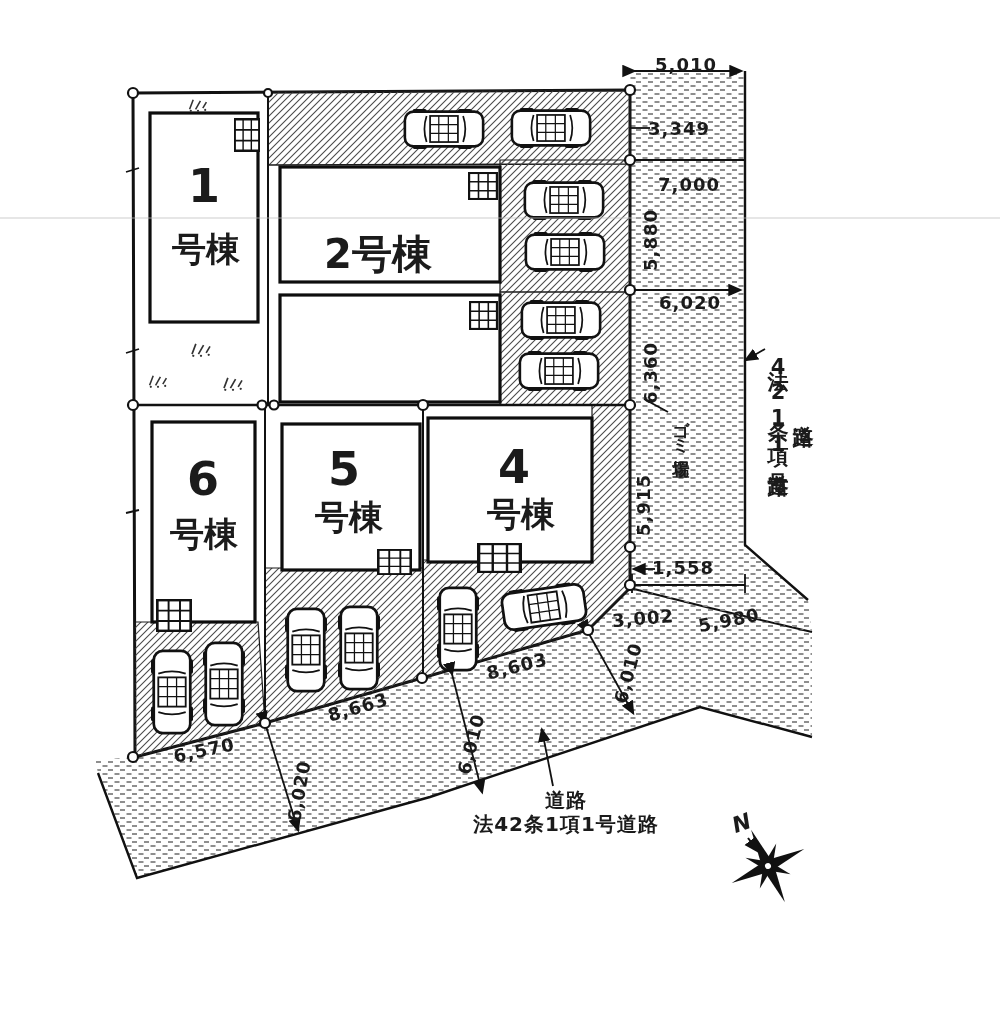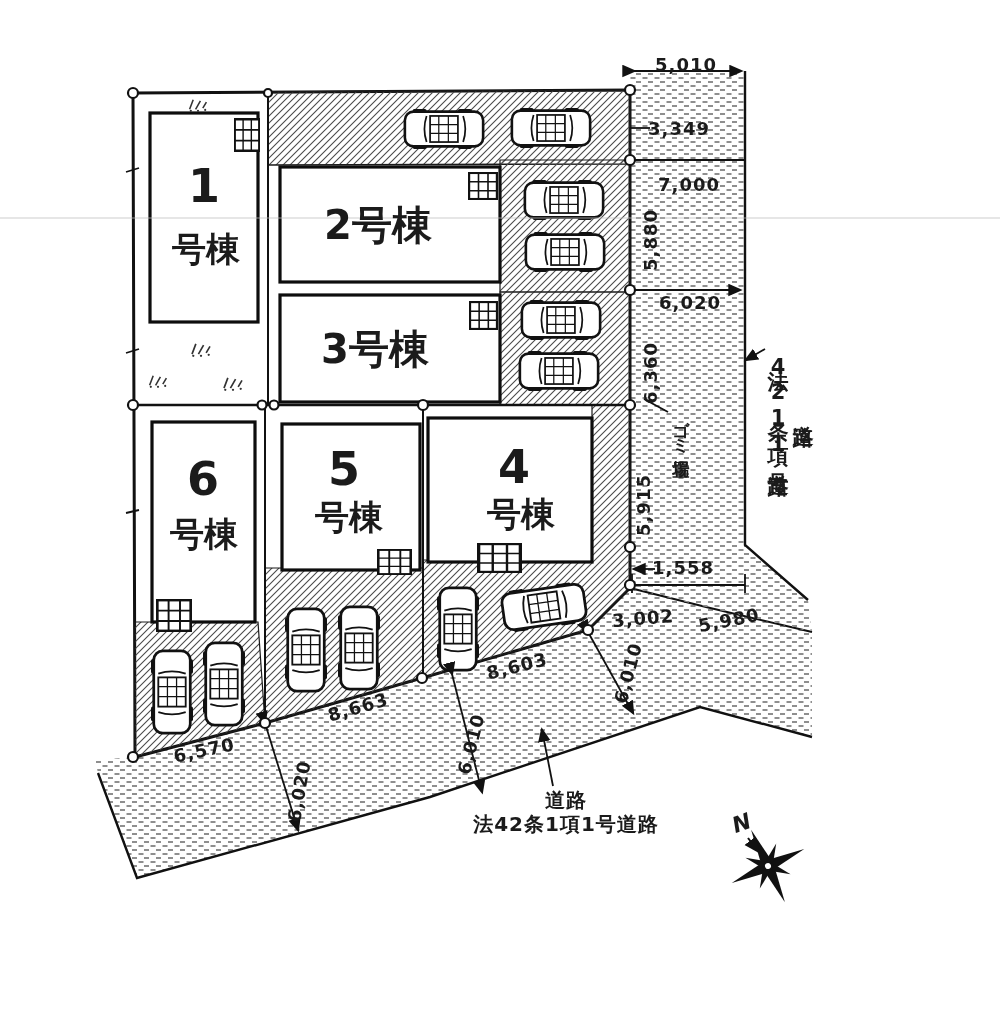--- a/index.html
+++ b/index.html
@@ -7,21 +7,21 @@
           font-family:"Liberation Sans",sans-serif;overflow:hidden;}
   .canvas svg{position:absolute;left:0;top:0;}
   .lbl{position:absolute;transform:translate(-50%,-50%) rotate(var(--r,0deg));
        white-space:nowrap;color:#1b1b1b;font-family:"DejaVu Sans",sans-serif;
        font-size:18px;font-weight:600;letter-spacing:1px;}
   .dim{font-size:18px;}
   .vert{writing-mode:vertical-rl;text-orientation:upright;letter-spacing:2px;}
   .roadtxt{font-size:20px;font-weight:700;letter-spacing:1px;}
   .bnum{font-size:46px;font-weight:700;letter-spacing:0;}
   .bsuf{font-size:34px;font-weight:700;letter-spacing:0;}
-  .binline{font-size:40px;font-weight:700;letter-spacing:0;}
+  .binline{font-size:40px;font-weight:700;letter-spacing:0;margin-top:29px;}
   .binline span{font-size:40px;}
   .ntxt{font-size:22px;font-weight:700;font-style:italic;}
   .gomi{font-size:17px;font-weight:700;letter-spacing:0;}
   .law{font-size:21px;font-weight:700;letter-spacing:1px;}
 </style>
 </head>
 <body>
 
 <div class="canvas">
 
@@ -212,21 +212,20 @@
   </g>
 
   <line x1="0" y1="218" x2="1000" y2="218" stroke="#bdbdbd" stroke-width="1.4" opacity="0.5"></line>
 </svg>
 
 <div class="lbl bnum" style="left:204px;top:186px;">1</div>
 <div class="lbl bsuf" style="left:206px;top:250px;">号棟</div>
 
 <div class="lbl binline" style="left:378px;top:225px;"><span>2</span><span>号棟</span></div>
 
-<div class="lbl binline" style="left:375px;top:349px;"><span>3</span><span>号棟</span></div>
 
 <div class="lbl bnum" style="left:514px;top:467px;">4</div>
 <div class="lbl bsuf" style="left:521px;top:515px;">号棟</div>
 
 <div class="lbl bnum" style="left:344px;top:469px;">5</div>
 <div class="lbl bsuf" style="left:349px;top:518px;">号棟</div>
 
 <div class="lbl bnum" style="left:203px;top:479px;">6</div>
 <div class="lbl bsuf" style="left:204px;top:535px;">号棟</div>
 

